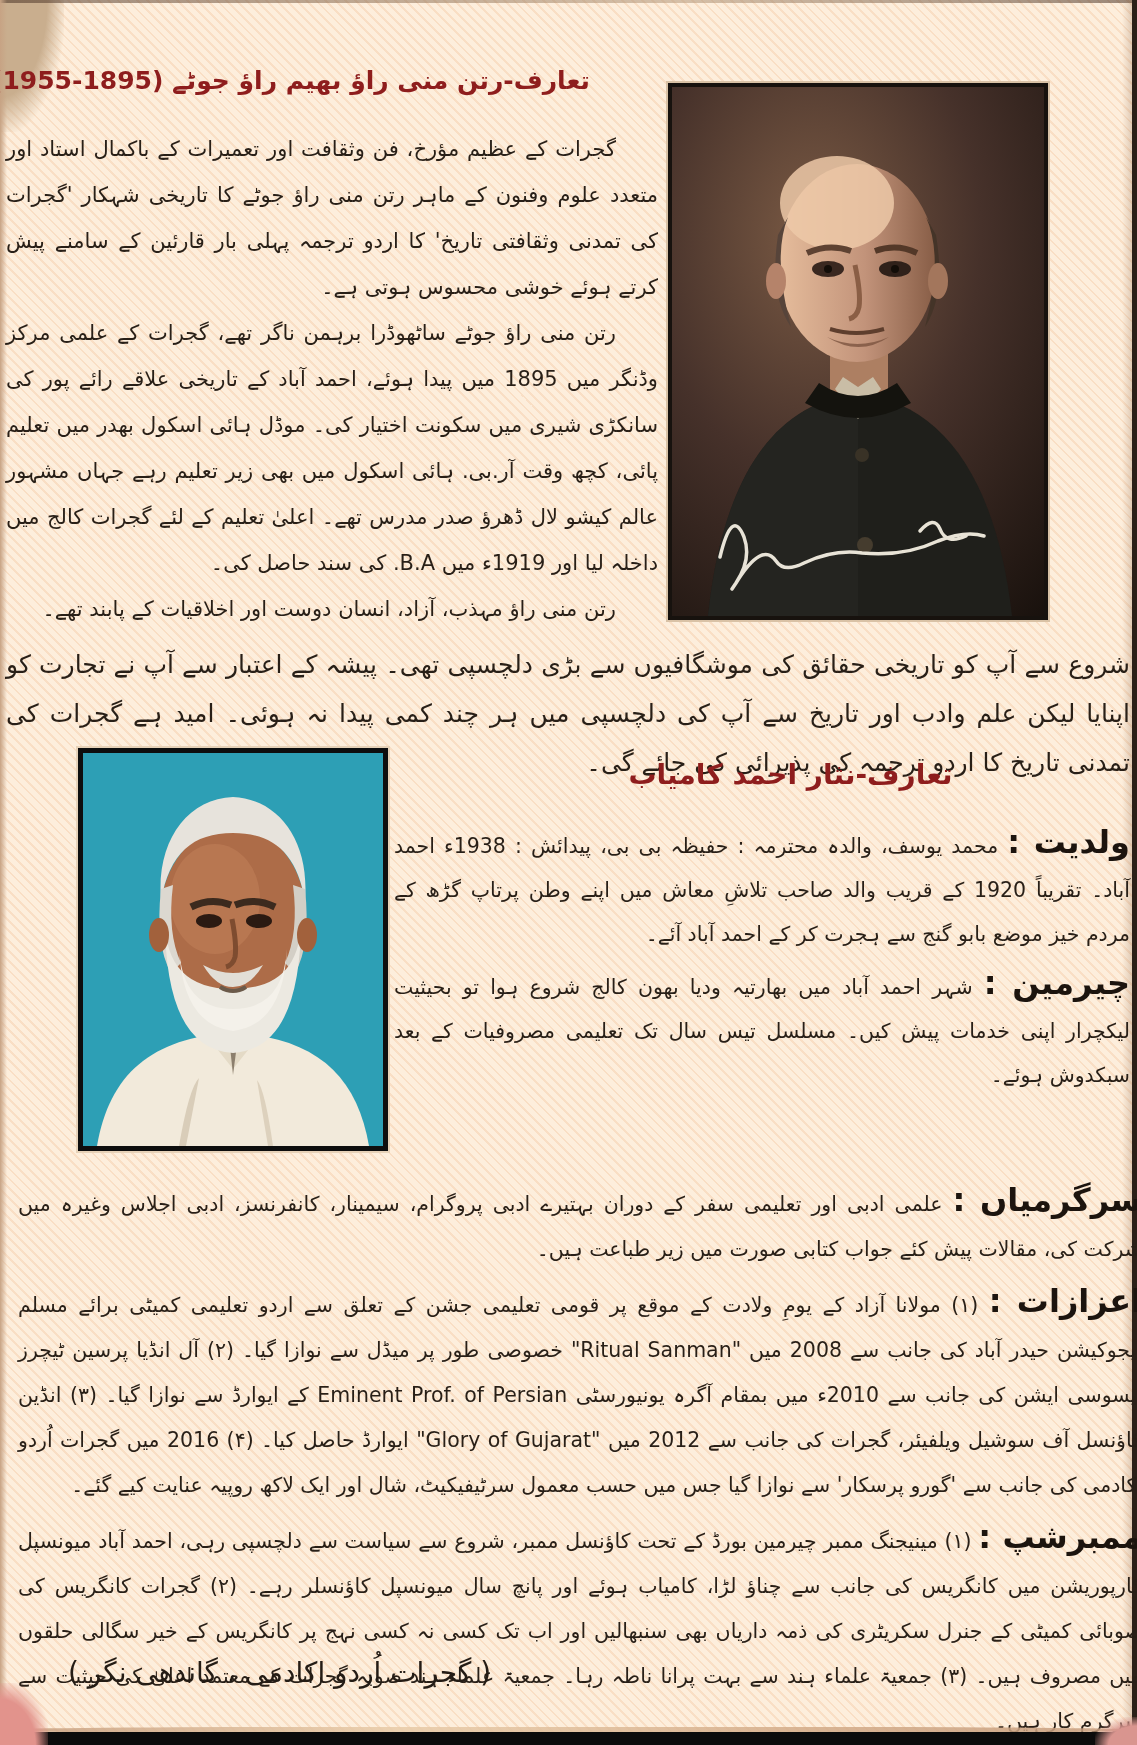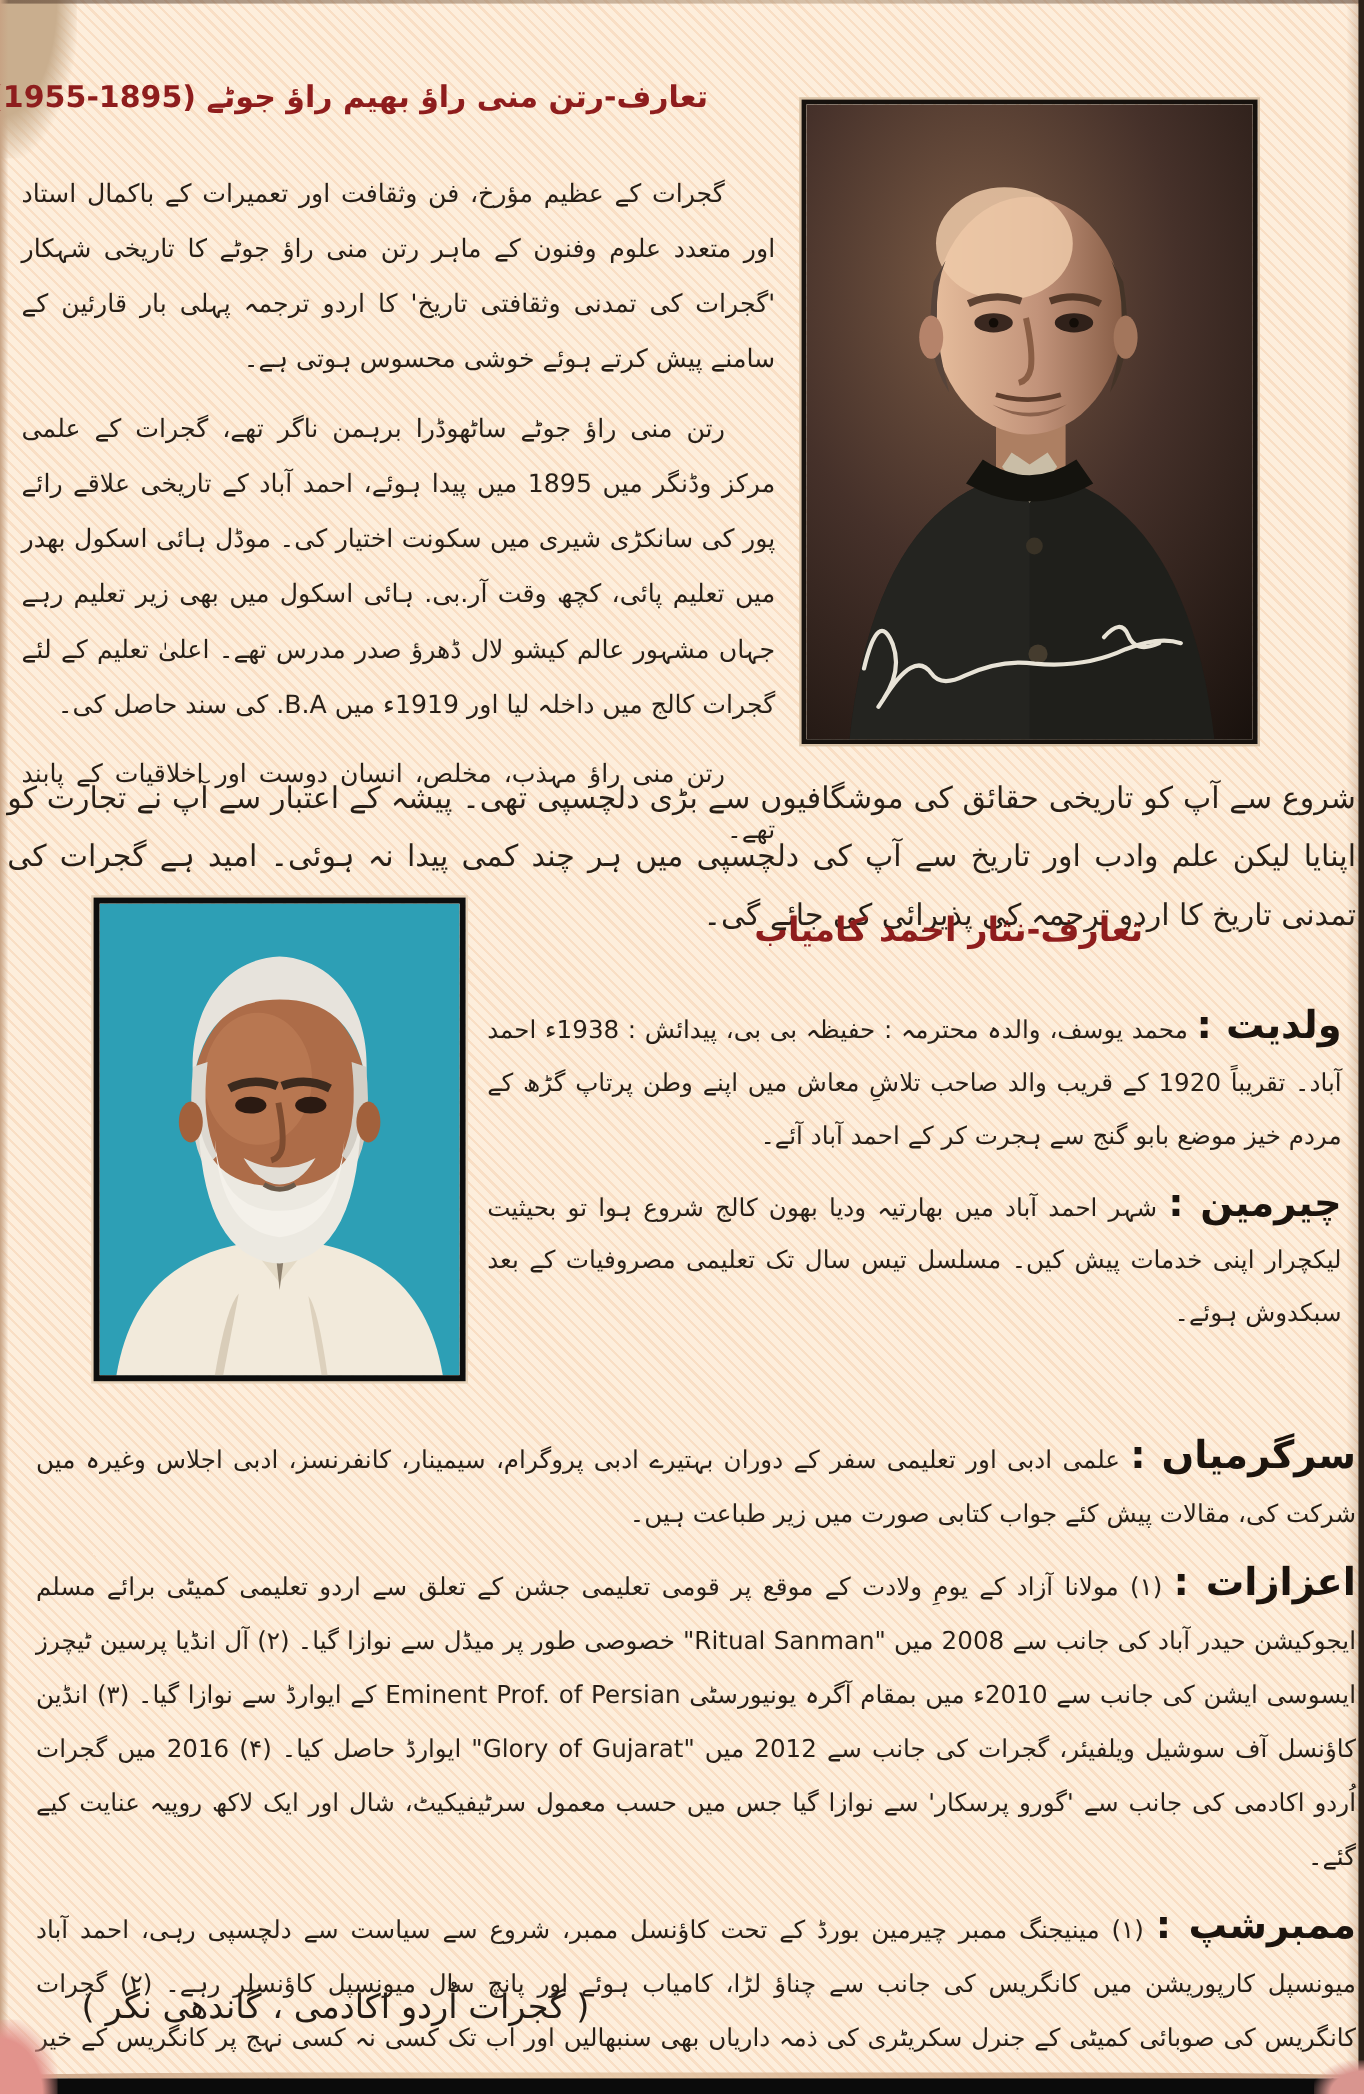--- a/index.html
+++ b/index.html
@@ -1,21 +1,21 @@
 <!DOCTYPE html>
 <html lang="ur"><head>
 <meta charset="utf-8">
 <style>
   html,body{margin:0;padding:0;background:#555;}
   .page{position:relative;width:1137px;height:1745px;overflow:hidden;margin:0 auto;
     background-color:#fdeedc;
     background-image:repeating-linear-gradient(45deg, rgba(240,186,142,.30) 0px, rgba(240,186,142,.30) 2px, rgba(255,255,255,0) 2px, rgba(255,255,255,0) 7px);
     font-family:"DejaVu Sans",sans-serif;color:#281f17;}
   .urdu{direction:rtl;text-align:justify;}
-  p{margin:12px;}
+  p{margin:0;}
   
   .t1{position:absolute;left:15px;top:66px;width:575px;text-align:center;font-size:25px;
       font-weight:bold;color:#8e1d1d;white-space:nowrap;margin:0;direction:rtl;}
   .t2{position:absolute;left:618px;top:758px;width:345px;text-align:center;font-size:28px;
       font-weight:bold;color:#8e1d1d;white-space:nowrap;margin:0;direction:rtl;}
   
   figure{margin:0;}
   .photo1{position:absolute;left:668px;top:83px;width:380px;height:537px;box-sizing:border-box;
       border:4px solid #17120e;box-shadow:0 0 0 2px #d9c2a6;}
   .photo2{position:absolute;left:78px;top:748px;width:310px;height:403px;box-sizing:border-box;
@@ -102,21 +102,21 @@
       <g stroke="#f3eee1" fill="none" stroke-width="3.5" stroke-linecap="round" opacity="0.95" aria-label="Ratnamanirao">
         <path d="M48 470 q12 -50 24 -20 q8 22 -8 46 q-8 12 0 0 q26 -42 40 -22 q8 12 28 2 q30 -14 58 -10 q42 4 76 -12 q28 -11 46 -5"></path>
         <path d="M248 444 q14 -16 20 -2 q6 16 26 7"></path>
       </g>
     </svg>
   </figure>
 
   <div class="col1 urdu">
     <p>گجرات کے عظیم مؤرخ، فن وثقافت اور تعمیرات کے باکمال استاد اور متعدد علوم وفنون کے ماہر رتن منی راؤ جوٹے کا تاریخی شہکار 'گجرات کی تمدنی وثقافتی تاریخ' کا اردو ترجمہ پہلی بار قارئین کے سامنے پیش کرتے ہوئے خوشی محسوس ہوتی ہے۔</p>
     <p>رتن منی راؤ جوٹے ساٹھوڈرا برہمن ناگر تھے، گجرات کے علمی مرکز وڈنگر میں 1895 میں پیدا ہوئے، احمد آباد کے تاریخی علاقے رائے پور کی سانکڑی شیری میں سکونت اختیار کی۔ موڈل ہائی اسکول بھدر میں تعلیم پائی، کچھ وقت آر.بی. ہائی اسکول میں بھی زیر تعلیم رہے جہاں مشہور عالم کیشو لال ڈھرؤ صدر مدرس تھے۔ اعلیٰ تعلیم کے لئے گجرات کالج میں داخلہ لیا اور 1919ء میں B.A. کی سند حاصل کی۔</p>
-    <p>رتن منی راؤ مہذب، مخلص، انسان دوست اور اخلاقیات کے پابند تھے۔</p>
+    <p>رتن منی راؤ مہذب، آزاد، انسان دوست اور اخلاقیات کے پابند تھے۔</p>
   </div>
 
   <div class="wide1 urdu">شروع سے آپ کو تاریخی حقائق کی موشگافیوں سے بڑی دلچسپی تھی۔ پیشہ کے اعتبار سے آپ نے تجارت کو اپنایا لیکن علم وادب اور تاریخ سے آپ کی دلچسپی میں ہر چند کمی پیدا نہ ہوئی۔ امید ہے گجرات کی تمدنی تاریخ کا اردو ترجمہ کی پذیرائی کی جائے گی۔</div>
 
   <figure class="photo2">
     <svg viewBox="0 0 300 393" preserveAspectRatio="none">
       <rect width="300" height="393" fill="#2d9fb5"></rect>
       <rect width="300" height="393" fill="none"></rect>
       <path d="M14 393 C26 322 68 284 150 280 C232 284 274 322 286 393 Z" fill="#f2eadb"></path>
       <path d="M96 393 q10 -58 20 -68 l-13 68 z" fill="#d9cdb9"></path>

